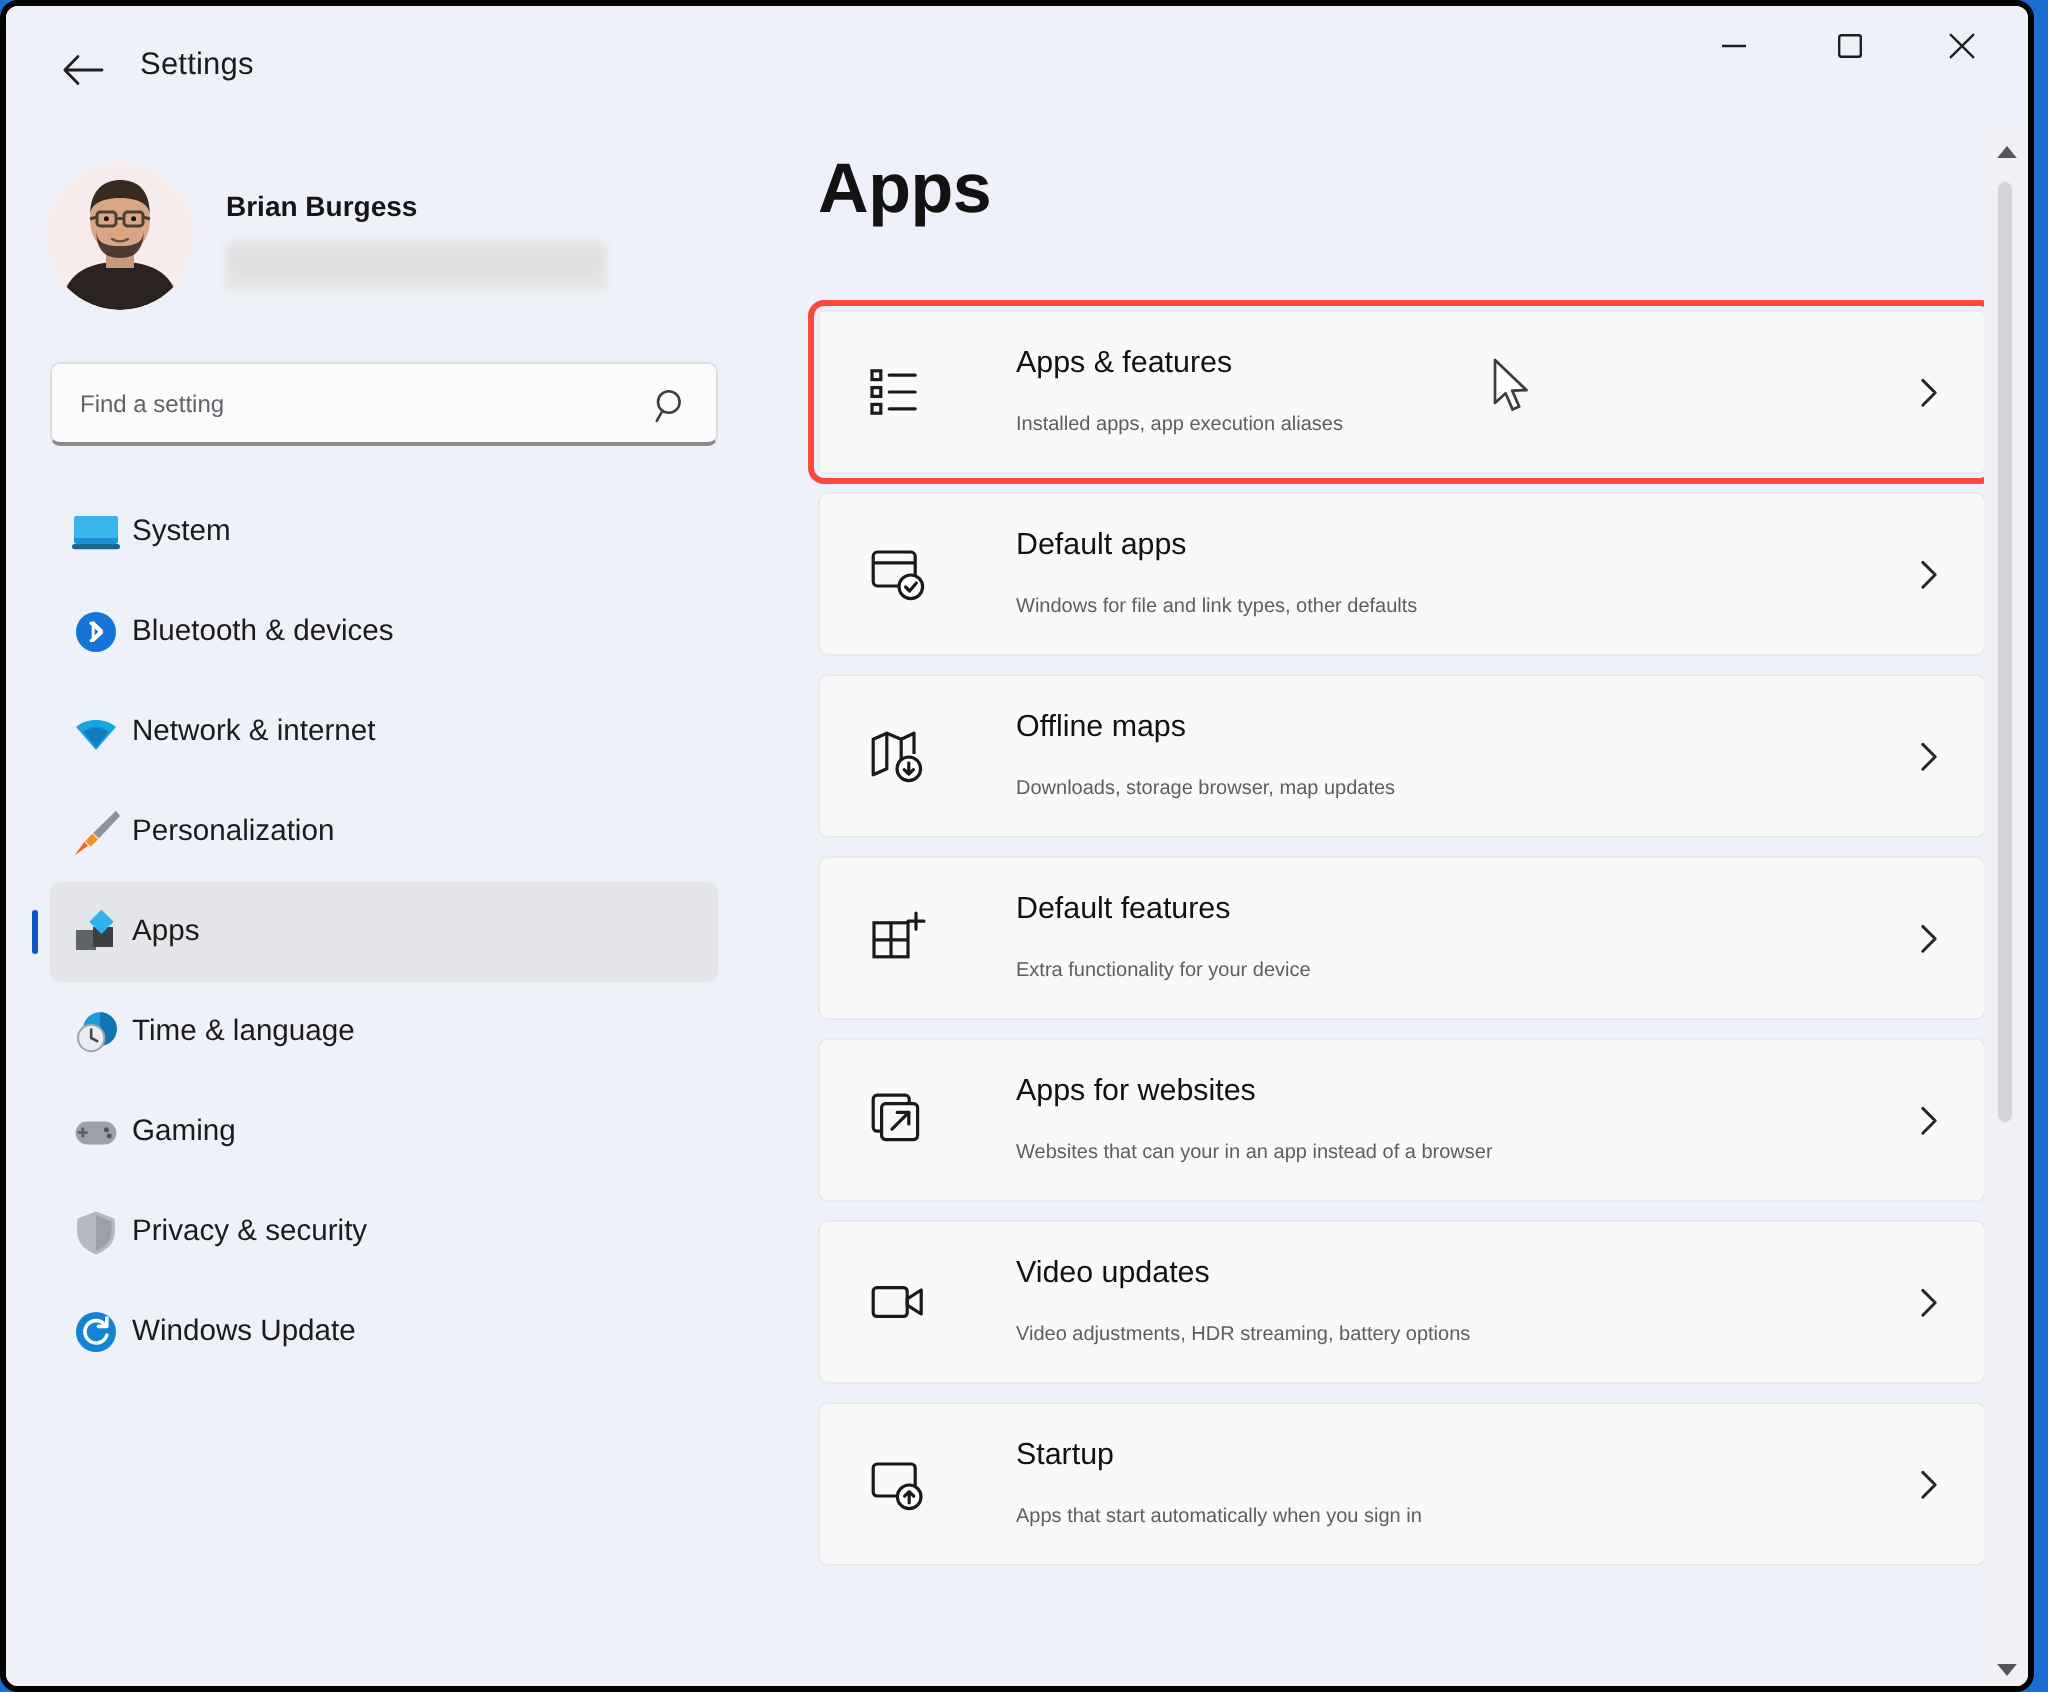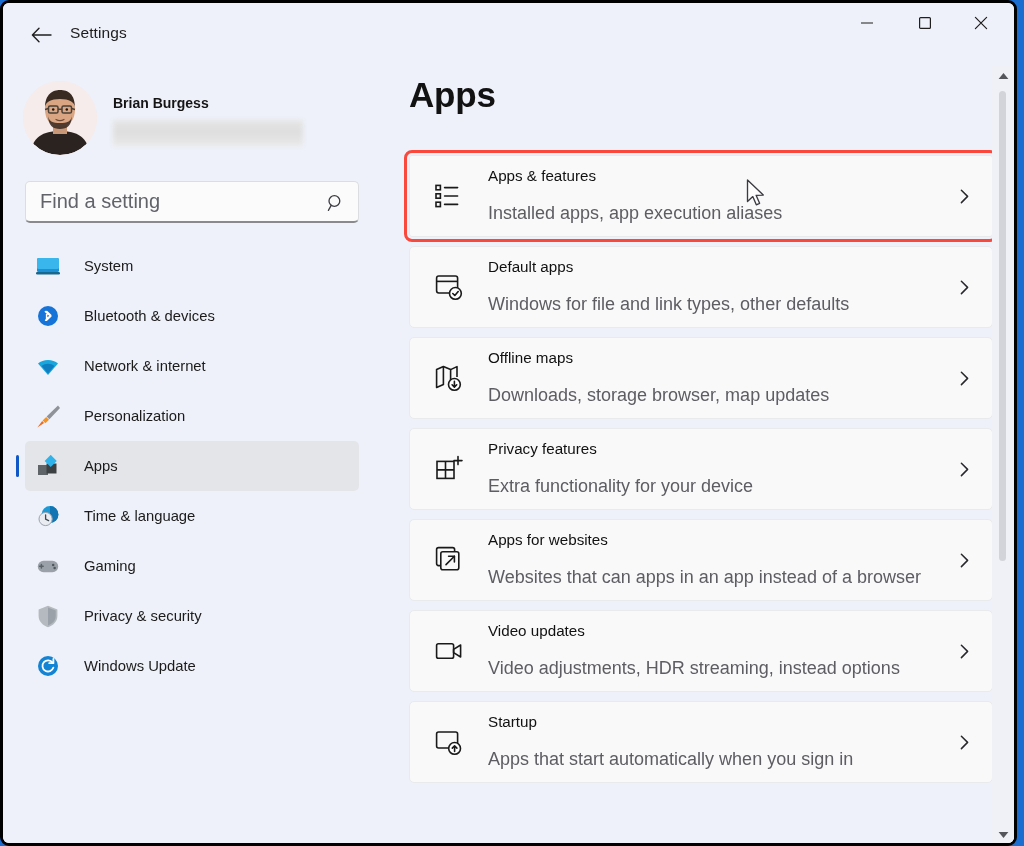--- a/index.html
+++ b/index.html
@@ -102,21 +102,21 @@
     border-bottom: 2px solid #8a8a8e;
     border-radius: 5px;
     cursor: text;
   }
   #search-input {
     position: absolute;
     left: 14px; top: 0;
     width: 280px; height: 100%;
     border: none; outline: none; background: transparent;
     font-family: "Liberation Sans", sans-serif;
-    font-size: 20px;
+    font-size: 12px;
     color: #3a3a3a;
   }
   #search-input::placeholder { color: #62636a; }
   #search-icon-wrap {
     position: absolute;
     right: 12px; top: 11px;
     width: 20px; height: 20px;
   }
 
   
@@ -140,21 +140,21 @@
     display: none;
   }
   .nav-item.selected .nav-accent { display: block; }
   .nav-icon {
     width: 30px; height: 26px;
     margin-left: 8px;
     display: flex; align-items: center; justify-content: center;
     flex: 0 0 auto;
   }
   .nav-label {
-    margin-left: 21px;
+    margin-left: 3px;
     font-size: 14.8px;
     color: #1b1b1b;
   }
 
   
   #content {
     position: absolute;
     left: 378px; top: 62px;
     width: 643px; height: 781px;
     background: #eef1f9;
@@ -177,41 +177,42 @@
   .card {
     position: relative;
     height: 82px;
     margin-bottom: 9px;
     background: #f9f9fa;
     border: 1px solid #e9eaec;
     border-radius: 5px;
     display: flex;
     align-items: center;
     cursor: pointer;
+    gap: 20px;
   }
   .card.highlighted {
     outline: 3px solid #fa483c;
     outline-offset: 2px;
     border-radius: 3px;
   }
   .card-icon {
     width: 34px; height: 34px;
     margin-left: 22px;
     flex: 0 0 auto;
     display: flex; align-items: center; justify-content: center;
     color: #1a1a1a;
   }
   .card-text { margin-left: 22px; flex: 1 1 auto; }
   .card-title {
     font-size: 15.2px;
     color: #111111;
     line-height: 1.35;
   }
   .card-sub {
-    font-size: 18px;
+    font-size: 10px;
     color: #5d5d62;
     line-height: 1.4;
     margin-top: 14px;
   }
   .card-chevron {
     margin-right: 22px;
     flex: 0 0 auto;
     color: #28282c;
     display: flex; align-items: center;
   }
@@ -498,21 +499,21 @@
           <span class="card-icon">
             <svg width="28" height="28" viewBox="0 0 28 28">
               <g fill="none" stroke="#1a1a1a" stroke-width="1.6">
                 <rect x="2" y="6.4" width="17" height="17"></rect>
                 <path d="M10.5 6.4 v17 M2 14.9 h17"></path>
                 <path d="M23 1.6 v8 M19 5.6 h8" stroke-linecap="round"></path>
               </g>
             </svg>
           </span>
           <span class="card-text">
-            <span class="card-title" style="display:block">Privacy features</span>
+            <span class="card-title" style="display:block">Default features</span>
             <span class="card-sub" style="display:block">Extra functionality for your device</span>
           </span>
           <span class="card-chevron">
             <svg width="10" height="15" viewBox="0 0 10 15">
               <path d="M1.4 1.2 L7.6 7.4 L1.4 13.6" fill="none" stroke="#28282c" stroke-width="1.5" stroke-linecap="round" stroke-linejoin="round"></path>
             </svg>
           </span>
         </div>
         <div class="card">
           <span class="card-icon">
@@ -520,40 +521,40 @@
               <g fill="none" stroke="#1a1a1a" stroke-width="1.6" stroke-linejoin="round">
                 <rect x="1.6" y="1.6" width="18" height="18" rx="2"></rect>
                 <rect x="5.8" y="5.8" width="18" height="18" rx="2" fill="#f9f9fa"></rect>
                 <path d="M11 18.6 L19.4 10.2" stroke-linecap="round"></path>
                 <path d="M13.6 10.2 h5.8 v5.8" stroke-linecap="round"></path>
               </g>
             </svg>
           </span>
           <span class="card-text">
             <span class="card-title" style="display:block">Apps for websites</span>
-            <span class="card-sub" style="display:block">Websites that can apps in an app instead of a browser</span>
+            <span class="card-sub" style="display:block">Websites that can your in an app instead of a browser</span>
           </span>
           <span class="card-chevron">
             <svg width="10" height="15" viewBox="0 0 10 15">
               <path d="M1.4 1.2 L7.6 7.4 L1.4 13.6" fill="none" stroke="#28282c" stroke-width="1.5" stroke-linecap="round" stroke-linejoin="round"></path>
             </svg>
           </span>
         </div>
         <div class="card">
           <span class="card-icon">
             <svg width="28" height="28" viewBox="0 0 28 28">
               <g fill="none" stroke="#1a1a1a" stroke-width="1.6" stroke-linejoin="round">
                 <rect x="1.6" y="6.8" width="17" height="14.4" rx="1.8"></rect>
                 <path d="M18.6 12.4 L25.6 8 V20 L18.6 15.6 Z"></path>
               </g>
             </svg>
           </span>
           <span class="card-text">
             <span class="card-title" style="display:block">Video updates</span>
-            <span class="card-sub" style="display:block">Video adjustments, HDR streaming, instead options</span>
+            <span class="card-sub" style="display:block">Video adjustments, HDR streaming, battery options</span>
           </span>
           <span class="card-chevron">
             <svg width="10" height="15" viewBox="0 0 10 15">
               <path d="M1.4 1.2 L7.6 7.4 L1.4 13.6" fill="none" stroke="#28282c" stroke-width="1.5" stroke-linecap="round" stroke-linejoin="round"></path>
             </svg>
           </span>
         </div>
         <div class="card">
           <span class="card-icon">
             <svg width="28" height="28" viewBox="0 0 28 28">

